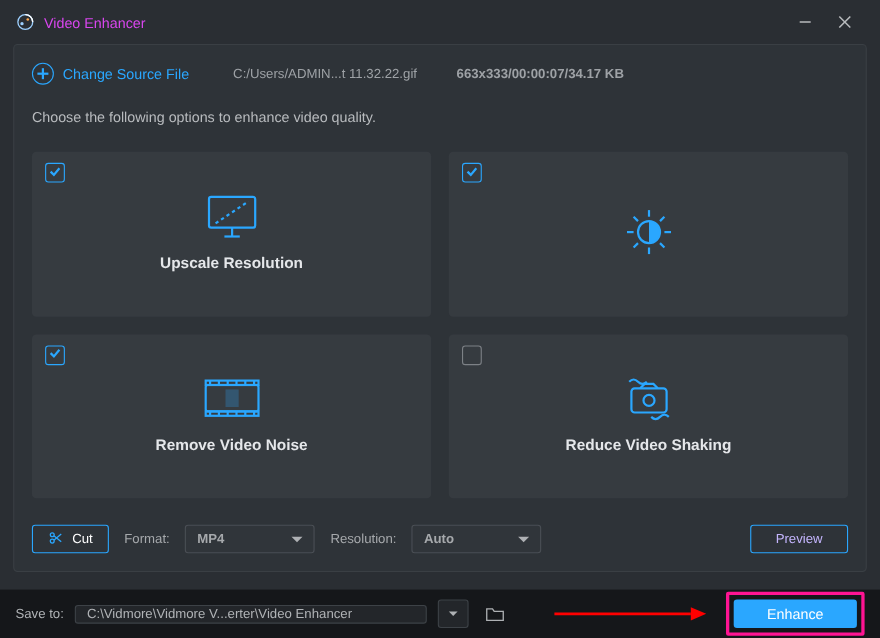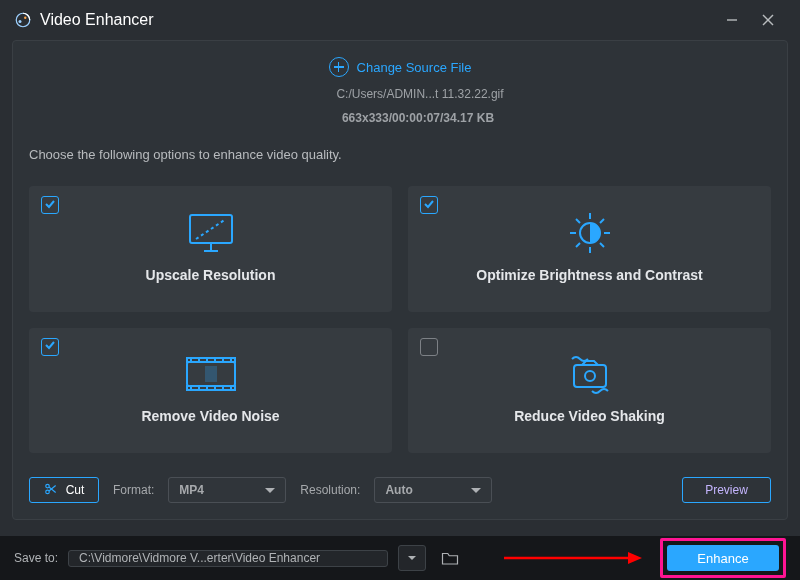--- a/index.html
+++ b/index.html
@@ -2,36 +2,36 @@
 <html><head>
 <meta charset="utf-8">
 <style>
   * { box-sizing: border-box; margin: 0; padding: 0; font-family: "Segoe UI", Arial, sans-serif; }
   html, body { width: 800px; height: 580px; overflow: hidden; }
   body { background: #2a2e33; color: #c6c9cc; font-size: 13px; }
 
   
   .titlebar { height: 40px; display: flex; align-items: center; padding: 0 14px; background: #2a2e33; }
   .title-icon { width: 18px; height: 18px; margin-right: 8px; }
-  .title-text { flex: 1; font-size: 16px; color: #ffffff; }
+  .title-text { flex: 1; font-size: 13px; color: #d946ef; }
   .winbtn { width: 36px; height: 40px; display: flex; align-items: center; justify-content: center; color: #b8bbbe; }
   .winbtn svg { width: 12px; height: 12px; }
 
   
   .panel {
     margin: 0 12px;
     border: 1px solid #3a3f44;
     border-radius: 4px;
     background: #2e3338;
     padding: 16px;
     height: 480px;
     display: flex; flex-direction: column;
   }
 
-  .source-row { display: flex; align-items: center; gap: 10px; margin-bottom: 22px; font-size: 12px; color: #9ea2a6; flex-direction: column; }
+  .source-row { display: flex; align-items: center; margin-bottom: 22px; font-size: 12px; color: #9ea2a6; }
   .source-link { color: #2aa7ff; font-size: 13px; display: flex; align-items: center; gap: 8px; cursor: pointer; }
   .plus-icon { width: 20px; height: 20px; border: 1.8px solid #2aa7ff; border-radius: 50%; display: inline-flex; align-items: center; justify-content: center; }
   .plus-icon::before, .plus-icon::after { content: ""; position: absolute; background: #2aa7ff; }
   .plus-icon { position: relative; }
   .plus-icon::before { width: 10px; height: 1.8px; }
   .plus-icon::after  { width: 1.8px; height: 10px; }
   .src-path { margin-left: 40px; }
   .src-info { margin-left: 36px; font-weight: bold; }
 
   .instr { font-size: 13px; color: #b8bbbe; margin-bottom: 24px; }
@@ -224,21 +224,20 @@
           <line x1="27" y1="4" x2="27" y2="10"></line>
           <line x1="27" y1="38" x2="27" y2="44"></line>
           <line x1="7" y1="24" x2="13" y2="24"></line>
           <line x1="41" y1="24" x2="47" y2="24"></line>
           <line x1="13" y1="10" x2="17" y2="14"></line>
           <line x1="37" y1="34" x2="41" y2="38"></line>
           <line x1="41" y1="10" x2="37" y2="14"></line>
           <line x1="17" y1="34" x2="13" y2="38"></line>
         </svg>
       </div>
-      <div class="label">Optimize Brightness and Contrast</div>
     </div>
 
     <div class="card">
       <div class="checkbox checked">
         <span class="tick">
           <svg viewBox="0 0 12 12">
               <polyline points="2,6 5,9 10,3" fill="none" stroke="#2aa7ff" stroke-width="2"></polyline>
             </svg>
         </span>
       </div>

